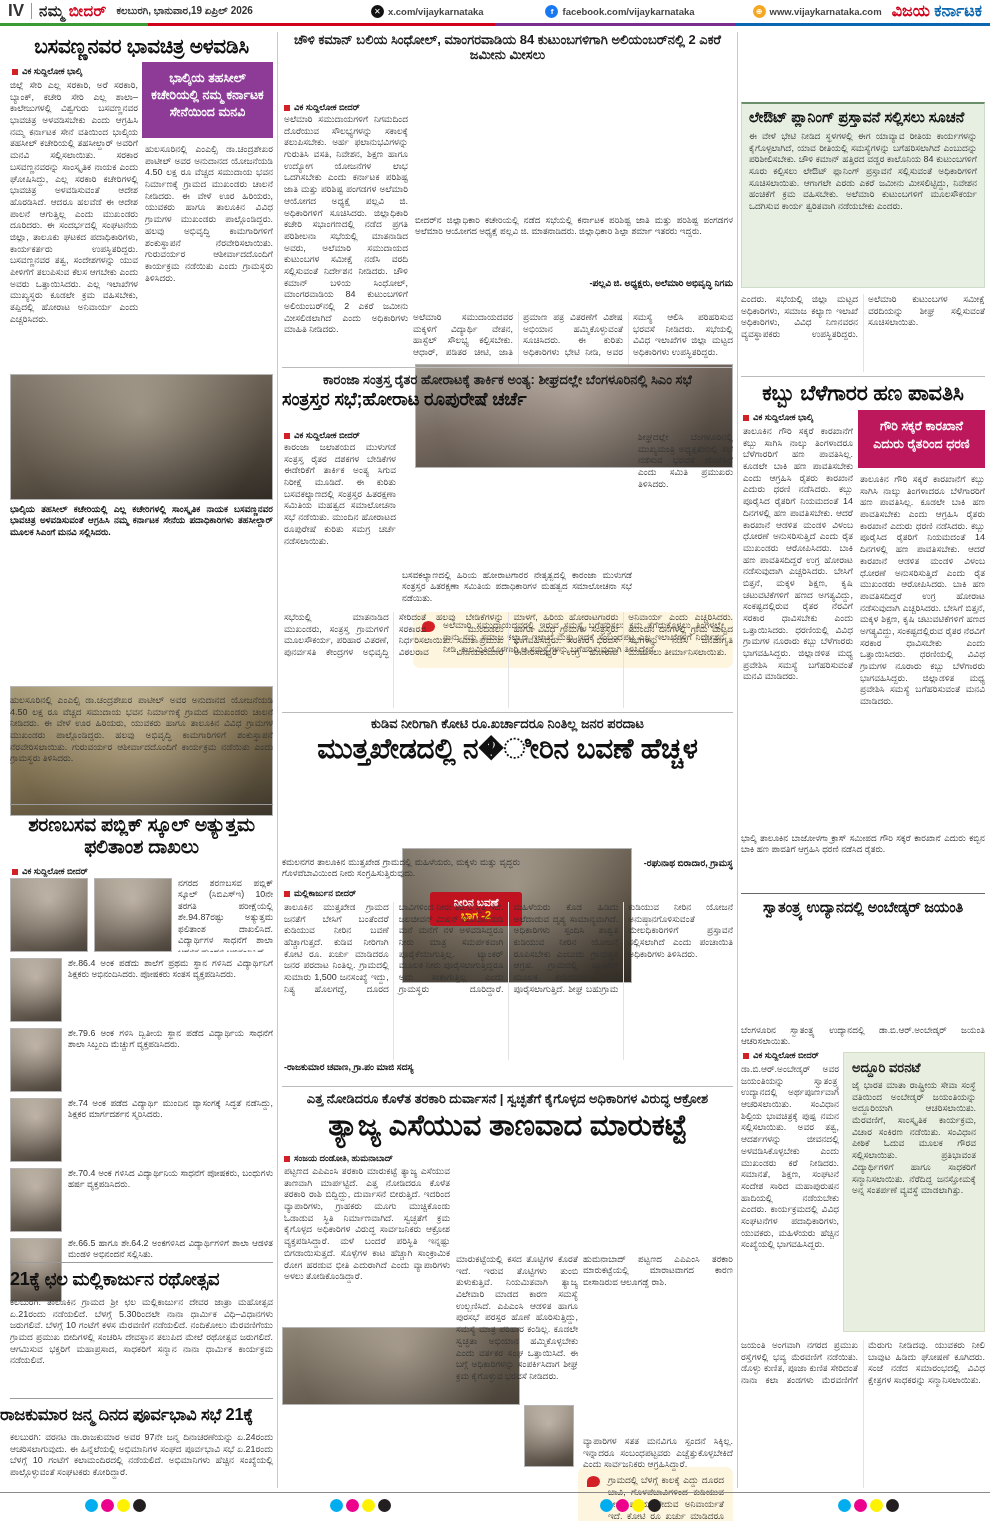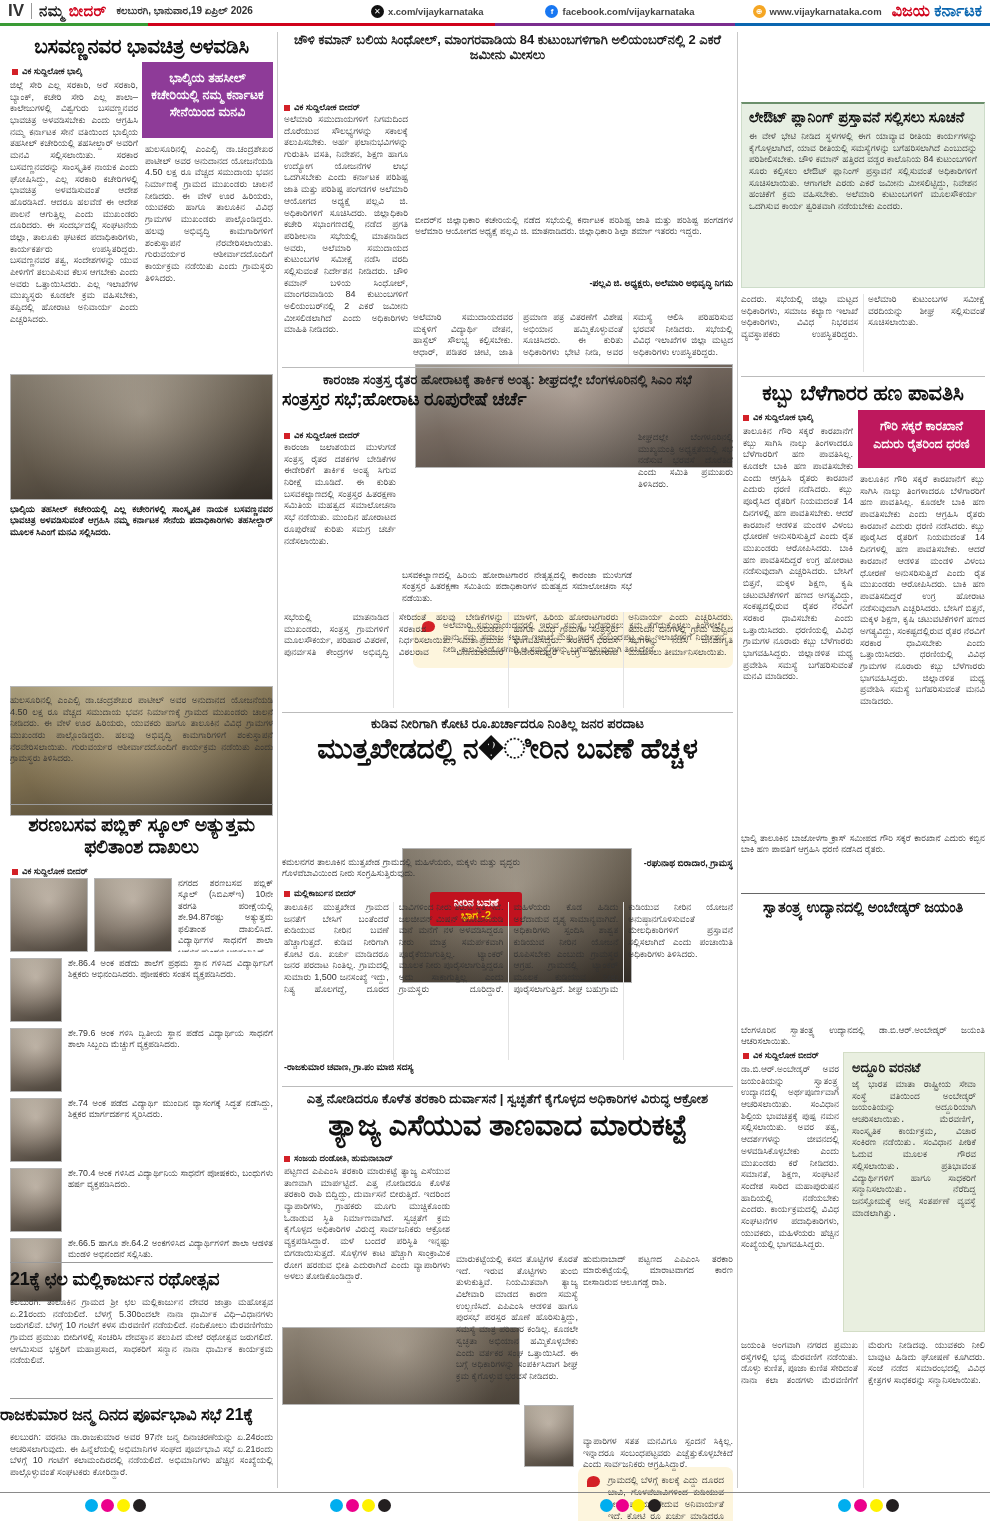--- a/index.html
+++ b/index.html
@@ -219,21 +219,21 @@
 
   <div class="abs body" style="left:456px; top:1254px; width:122px; height:234px;">ಮಾರುಕಟ್ಟೆಯಲ್ಲಿ ಕಸದ ತೊಟ್ಟಿಗಳ ಕೊರತೆ ಇದೆ. ಇರುವ ತೊಟ್ಟಿಗಳು ತುಂಬಿ ತುಳುಕುತ್ತಿವೆ. ನಿಯಮಿತವಾಗಿ ತ್ಯಾಜ್ಯ ವಿಲೇವಾರಿ ಮಾಡದ ಕಾರಣ ಸಮಸ್ಯೆ ಉಲ್ಬಣಿಸಿದೆ. ಎಪಿಎಂಸಿ ಆಡಳಿತ ಹಾಗೂ ಪುರಸಭೆ ಪರಸ್ಪರ ಹೊಣೆ ಹೊರಿಸುತ್ತಿದ್ದು, ಸಮಸ್ಯೆ ಮಾತ್ರ ಪರಿಹಾರ ಕಂಡಿಲ್ಲ. ಕೂಡಲೇ ಸ್ವಚ್ಛತಾ ಅಭಿಯಾನ ಹಮ್ಮಿಕೊಳ್ಳಬೇಕು ಎಂದು ವರ್ತಕರ ಸಂಘ ಒತ್ತಾಯಿಸಿದೆ. ಈ ಬಗ್ಗೆ ಅಧಿಕಾರಿಗಳನ್ನು ಸಂಪರ್ಕಿಸಿದಾಗ ಶೀಘ್ರ ಕ್ರಮ ಕೈಗೊಳ್ಳುವ ಭರವಸೆ ನೀಡಿದರು.</div>
   <div class="abs caption capreg" style="left:583px; top:1254px; width:150px; height:42px; font-weight:normal;">ಹುಮನಾಬಾದ್ ಪಟ್ಟಣದ ಎಪಿಎಂಸಿ ತರಕಾರಿ ಮಾರುಕಟ್ಟೆಯಲ್ಲಿ ಮಾರಾಟವಾಗದ ಕಾರಣ ಬೀಸಾಡಿರುವ ಆಲೂಗಡ್ಡೆ ರಾಶಿ.</div>
 
   <div class="abs body" style="left:583px; top:1436px; width:150px; height:52px;">ವ್ಯಾಪಾರಿಗಳ ಸತತ ಮನವಿಗೂ ಸ್ಪಂದನೆ ಸಿಕ್ಕಿಲ್ಲ. ಇನ್ನಾದರೂ ಸಂಬಂಧಪಟ್ಟವರು ಎಚ್ಚೆತ್ತುಕೊಳ್ಳಬೇಕಿದೆ ಎಂದು ಸಾರ್ವಜನಿಕರು ಆಗ್ರಹಿಸಿದ್ದಾರೆ.</div>
 
   <div class="abs greenbox" style="left:741px; top:102px; width:244px; height:186px;">
     <h3>ಲೇಔಟ್ ಪ್ಲಾನಿಂಗ್ ಪ್ರಸ್ತಾವನೆ ಸಲ್ಲಿಸಲು ಸೂಚನೆ</h3>
     <div class="body" style="height:148px;">ಈ ವೇಳೆ ಭೇಟಿ ನೀಡಿದ ಸ್ಥಳಗಳಲ್ಲಿ ಈಗ ಯಾವ್ಯಾವ ರೀತಿಯ ಕಾರ್ಯಗಳನ್ನು ಕೈಗೊಳ್ಳಲಾಗಿದೆ, ಯಾವ ರೀತಿಯಲ್ಲಿ ಸಮಸ್ಯೆಗಳನ್ನು ಬಗೆಹರಿಸಲಾಗಿದೆ ಎಂಬುದನ್ನು ಪರಿಶೀಲಿಸಬೇಕು. ಚೌಳಿ ಕಮಾನ್ ಹತ್ತಿರದ ವಡ್ಡರ ಕಾಲೊನಿಯ 84 ಕುಟುಂಬಗಳಿಗೆ ಸೂರು ಕಲ್ಪಿಸಲು ಲೇಔಟ್ ಪ್ಲಾನಿಂಗ್ ಪ್ರಸ್ತಾವನೆ ಸಲ್ಲಿಸುವಂತೆ ಅಧಿಕಾರಿಗಳಿಗೆ ಸೂಚಿಸಲಾಯಿತು. ಆಗಾಗಲೇ ಎರಡು ಎಕರೆ ಜಮೀನು ಮೀಸಲಿಟ್ಟಿದ್ದು, ನಿವೇಶನ ಹಂಚಿಕೆಗೆ ಕ್ರಮ ವಹಿಸಬೇಕು. ಅಲೆಮಾರಿ ಕುಟುಂಬಗಳಿಗೆ ಮೂಲಸೌಕರ್ಯ ಒದಗಿಸುವ ಕಾರ್ಯ ತ್ವರಿತವಾಗಿ ನಡೆಯಬೇಕು ಎಂದರು.</div>
   </div>
-  <div class="abs body c2" style="left:741px; top:294px; width:244px; height:78px;">ಎಂದರು. ಸಭೆಯಲ್ಲಿ ಜಿಲ್ಲಾ ಮಟ್ಟದ ಅಧಿಕಾರಿಗಳು, ಸಮಾಜ ಕಲ್ಯಾಣ ಇಲಾಖೆ ಅಧಿಕಾರಿಗಳು, ವಿವಿಧ ನಿಭರವಸ ವ್ಯವಸ್ಥಾಪಕರು ಉಪಸ್ಥಿತರಿದ್ದರು. ಅಲೆಮಾರಿ ಕುಟುಂಬಗಳ ಸಮೀಕ್ಷೆ ವರದಿಯನ್ನು ಶೀಘ್ರ ಸಲ್ಲಿಸುವಂತೆ ಸೂಚಿಸಲಾಯಿತು.</div>
+  <div class="abs body c2" style="left:741px; top:294px; width:244px; height:78px;">ಎಂದರು. ಸಭೆಯಲ್ಲಿ ಜಿಲ್ಲಾ ಮಟ್ಟದ ಅಧಿಕಾರಿಗಳು, ಸಮಾಜ ಕಲ್ಯಾಣ ಇಲಾಖೆ ಅಧಿಕಾರಿಗಳು, ವಿವಿಧ ನಿಣನವರನ ವ್ಯವಸ್ಥಾಪಕರು ಉಪಸ್ಥಿತರಿದ್ದರು. ಅಲೆಮಾರಿ ಕುಟುಂಬಗಳ ಸಮೀಕ್ಷೆ ವರದಿಯನ್ನು ಶೀಘ್ರ ಸಲ್ಲಿಸುವಂತೆ ಸೂಚಿಸಲಾಯಿತು.</div>
 
   <div class="hrule" style="left:741px; top:376px; width:244px; background:#bbb;"></div>
   <div class="abs hl" style="left:741px; top:382px; width:244px; font-size:21px; text-align:center;">ಕಬ್ಬು ಬೆಳೆಗಾರರ ಹಣ ಪಾವತಿಸಿ</div>
   <div class="abs byline" style="left:743px; top:412px; width:115px;">
       <span class="bysq"></span>
       <span>ವಿಕ ಸುದ್ದಿಲೋಕ ಭಾಲ್ಕಿ</span>
     </div>
   <div class="abs hl-blue" style="left:858px; top:410px; width:127px; height:58px;">ಗೌರಿ ಸಕ್ಕರೆ ಕಾರಖಾನೆ ಎದುರು ರೈತರಿಂದ ಧರಣಿ</div>
   <div class="abs body" style="left:743px; top:426px; width:110px; height:298px;">ತಾಲೂಕಿನ ಗೌರಿ ಸಕ್ಕರೆ ಕಾರಖಾನೆಗೆ ಕಬ್ಬು ಸಾಗಿಸಿ ನಾಲ್ಕು ತಿಂಗಳಾದರೂ ಬೆಳೆಗಾರರಿಗೆ ಹಣ ಪಾವತಿಸಿಲ್ಲ. ಕೂಡಲೇ ಬಾಕಿ ಹಣ ಪಾವತಿಸಬೇಕು ಎಂದು ಆಗ್ರಹಿಸಿ ರೈತರು ಕಾರಖಾನೆ ಎದುರು ಧರಣಿ ನಡೆಸಿದರು. ಕಬ್ಬು ಪೂರೈಸಿದ ರೈತರಿಗೆ ನಿಯಮದಂತೆ 14 ದಿನಗಳಲ್ಲಿ ಹಣ ಪಾವತಿಸಬೇಕು. ಆದರೆ ಕಾರಖಾನೆ ಆಡಳಿತ ಮಂಡಳಿ ವಿಳಂಬ ಧೋರಣೆ ಅನುಸರಿಸುತ್ತಿದೆ ಎಂದು ರೈತ ಮುಖಂಡರು ಆರೋಪಿಸಿದರು. ಬಾಕಿ ಹಣ ಪಾವತಿಸದಿದ್ದರೆ ಉಗ್ರ ಹೋರಾಟ ನಡೆಸುವುದಾಗಿ ಎಚ್ಚರಿಸಿದರು. ಬೇಸಿಗೆ ಬಿತ್ತನೆ, ಮಕ್ಕಳ ಶಿಕ್ಷಣ, ಕೃಷಿ ಚಟುವಟಿಕೆಗಳಿಗೆ ಹಣದ ಅಗತ್ಯವಿದ್ದು, ಸಂಕಷ್ಟದಲ್ಲಿರುವ ರೈತರ ನೆರವಿಗೆ ಸರಕಾರ ಧಾವಿಸಬೇಕು ಎಂದು ಒತ್ತಾಯಿಸಿದರು. ಧರಣಿಯಲ್ಲಿ ವಿವಿಧ ಗ್ರಾಮಗಳ ನೂರಾರು ಕಬ್ಬು ಬೆಳೆಗಾರರು ಭಾಗವಹಿಸಿದ್ದರು. ಜಿಲ್ಲಾಡಳಿತ ಮಧ್ಯ ಪ್ರವೇಶಿಸಿ ಸಮಸ್ಯೆ ಬಗೆಹರಿಸುವಂತೆ ಮನವಿ ಮಾಡಿದರು.</div>
   <div class="abs body" style="left:860px; top:474px; width:125px; height:250px;">ತಾಲೂಕಿನ ಗೌರಿ ಸಕ್ಕರೆ ಕಾರಖಾನೆಗೆ ಕಬ್ಬು ಸಾಗಿಸಿ ನಾಲ್ಕು ತಿಂಗಳಾದರೂ ಬೆಳೆಗಾರರಿಗೆ ಹಣ ಪಾವತಿಸಿಲ್ಲ. ಕೂಡಲೇ ಬಾಕಿ ಹಣ ಪಾವತಿಸಬೇಕು ಎಂದು ಆಗ್ರಹಿಸಿ ರೈತರು ಕಾರಖಾನೆ ಎದುರು ಧರಣಿ ನಡೆಸಿದರು. ಕಬ್ಬು ಪೂರೈಸಿದ ರೈತರಿಗೆ ನಿಯಮದಂತೆ 14 ದಿನಗಳಲ್ಲಿ ಹಣ ಪಾವತಿಸಬೇಕು. ಆದರೆ ಕಾರಖಾನೆ ಆಡಳಿತ ಮಂಡಳಿ ವಿಳಂಬ ಧೋರಣೆ ಅನುಸರಿಸುತ್ತಿದೆ ಎಂದು ರೈತ ಮುಖಂಡರು ಆರೋಪಿಸಿದರು. ಬಾಕಿ ಹಣ ಪಾವತಿಸದಿದ್ದರೆ ಉಗ್ರ ಹೋರಾಟ ನಡೆಸುವುದಾಗಿ ಎಚ್ಚರಿಸಿದರು. ಬೇಸಿಗೆ ಬಿತ್ತನೆ, ಮಕ್ಕಳ ಶಿಕ್ಷಣ, ಕೃಷಿ ಚಟುವಟಿಕೆಗಳಿಗೆ ಹಣದ ಅಗತ್ಯವಿದ್ದು, ಸಂಕಷ್ಟದಲ್ಲಿರುವ ರೈತರ ನೆರವಿಗೆ ಸರಕಾರ ಧಾವಿಸಬೇಕು ಎಂದು ಒತ್ತಾಯಿಸಿದರು. ಧರಣಿಯಲ್ಲಿ ವಿವಿಧ ಗ್ರಾಮಗಳ ನೂರಾರು ಕಬ್ಬು ಬೆಳೆಗಾರರು ಭಾಗವಹಿಸಿದ್ದರು. ಜಿಲ್ಲಾಡಳಿತ ಮಧ್ಯ ಪ್ರವೇಶಿಸಿ ಸಮಸ್ಯೆ ಬಗೆಹರಿಸುವಂತೆ ಮನವಿ ಮಾಡಿದರು.</div>
@@ -244,21 +244,21 @@
   <div class="abs hl" style="left:741px; top:900px; width:244px; font-size:14.5px; text-align:center;">ಸ್ವಾತಂತ್ರ್ಯ ಉದ್ಯಾನದಲ್ಲಿ ಅಂಬೇಡ್ಕರ್ ಜಯಂತಿ</div>
 
   <div class="abs caption capreg" style="left:741px; top:1025px; width:244px; height:22px; font-weight:normal;">ಬೆಂಗಳೂರಿನ ಸ್ವಾತಂತ್ರ್ಯ ಉದ್ಯಾನದಲ್ಲಿ ಡಾ.ಬಿ.ಆರ್.ಅಂಬೇಡ್ಕರ್ ಜಯಂತಿ ಆಚರಿಸಲಾಯಿತು.</div>
   <div class="abs byline" style="left:743px; top:1050px; width:100px;">
       <span class="bysq"></span>
       <span>ವಿಕ ಸುದ್ದಿಲೋಕ ಬೀದರ್</span>
     </div>
   <div class="abs body" style="left:741px; top:1064px; width:98px; height:268px;">ಡಾ.ಬಿ.ಆರ್.ಅಂಬೇಡ್ಕರ್ ಅವರ ಜಯಂತಿಯನ್ನು ಸ್ವಾತಂತ್ರ್ಯ ಉದ್ಯಾನದಲ್ಲಿ ಅರ್ಥಪೂರ್ಣವಾಗಿ ಆಚರಿಸಲಾಯಿತು. ಸಂವಿಧಾನ ಶಿಲ್ಪಿಯ ಭಾವಚಿತ್ರಕ್ಕೆ ಪುಷ್ಪ ನಮನ ಸಲ್ಲಿಸಲಾಯಿತು. ಅವರ ತತ್ವ, ಆದರ್ಶಗಳನ್ನು ಜೀವನದಲ್ಲಿ ಅಳವಡಿಸಿಕೊಳ್ಳಬೇಕು ಎಂದು ಮುಖಂಡರು ಕರೆ ನೀಡಿದರು. ಸಮಾನತೆ, ಶಿಕ್ಷಣ, ಸಂಘಟನೆ ಸಂದೇಶ ಸಾರಿದ ಮಹಾಪುರುಷನ ಹಾದಿಯಲ್ಲಿ ನಡೆಯಬೇಕು ಎಂದರು. ಕಾರ್ಯಕ್ರಮದಲ್ಲಿ ವಿವಿಧ ಸಂಘಟನೆಗಳ ಪದಾಧಿಕಾರಿಗಳು, ಯುವಕರು, ಮಹಿಳೆಯರು ಹೆಚ್ಚಿನ ಸಂಖ್ಯೆಯಲ್ಲಿ ಭಾಗವಹಿಸಿದ್ದರು.</div>
   <div class="abs subbox" style="left:843px; top:1052px; width:142px; height:280px;">
     <h4>ಅದ್ದೂರಿ ವರನಟೆ</h4>
-    <div class="body" style="height:240px;font-family:Liberation Mono, monospace;">ಜೈ ಭಾರತ ಮಾತಾ ರಾಷ್ಟ್ರೀಯ ಸೇವಾ ಸಂಸ್ಥೆ ವತಿಯಿಂದ ಅಂಬೇಡ್ಕರ್ ಜಯಂತಿಯನ್ನು ಅದ್ದೂರಿಯಾಗಿ ಆಚರಿಸಲಾಯಿತು. ಮೆರವಣಿಗೆ, ಸಾಂಸ್ಕೃತಿಕ ಕಾರ್ಯಕ್ರಮ, ವಿಚಾರ ಸಂಕಿರಣ ನಡೆಯಿತು. ಸಂವಿಧಾನ ಪೀಠಿಕೆ ಓದುವ ಮೂಲಕ ಗೌರವ ಸಲ್ಲಿಸಲಾಯಿತು. ಪ್ರತಿಭಾವಂತ ವಿದ್ಯಾರ್ಥಿಗಳಿಗೆ ಹಾಗೂ ಸಾಧಕರಿಗೆ ಸನ್ಮಾನಿಸಲಾಯಿತು. ನೆರೆದಿದ್ದ ಜನಸ್ತೋಮಕ್ಕೆ ಅನ್ನ ಸಂತರ್ಪಣೆ ವ್ಯವಸ್ಥೆ ಮಾಡಲಾಗಿತ್ತು.</div>
+    <div class="body" style="height:240px;">ಜೈ ಭಾರತ ಮಾತಾ ರಾಷ್ಟ್ರೀಯ ಸೇವಾ ಸಂಸ್ಥೆ ವತಿಯಿಂದ ಅಂಬೇಡ್ಕರ್ ಜಯಂತಿಯನ್ನು ಅದ್ದೂರಿಯಾಗಿ ಆಚರಿಸಲಾಯಿತು. ಮೆರವಣಿಗೆ, ಸಾಂಸ್ಕೃತಿಕ ಕಾರ್ಯಕ್ರಮ, ವಿಚಾರ ಸಂಕಿರಣ ನಡೆಯಿತು. ಸಂವಿಧಾನ ಪೀಠಿಕೆ ಓದುವ ಮೂಲಕ ಗೌರವ ಸಲ್ಲಿಸಲಾಯಿತು. ಪ್ರತಿಭಾವಂತ ವಿದ್ಯಾರ್ಥಿಗಳಿಗೆ ಹಾಗೂ ಸಾಧಕರಿಗೆ ಸನ್ಮಾನಿಸಲಾಯಿತು. ನೆರೆದಿದ್ದ ಜನಸ್ತೋಮಕ್ಕೆ ಅನ್ನ ಸಂತರ್ಪಣೆ ವ್ಯವಸ್ಥೆ ಮಾಡಲಾಗಿತ್ತು.</div>
   </div>
   <div class="abs body c2" style="left:741px; top:1340px; width:244px; height:148px;">ಜಯಂತಿ ಅಂಗವಾಗಿ ನಗರದ ಪ್ರಮುಖ ರಸ್ತೆಗಳಲ್ಲಿ ಭವ್ಯ ಮೆರವಣಿಗೆ ನಡೆಯಿತು. ಡೊಳ್ಳು ಕುಣಿತ, ಪೂಜಾ ಕುಣಿತ ಸೇರಿದಂತೆ ನಾನಾ ಕಲಾ ತಂಡಗಳು ಮೆರವಣಿಗೆಗೆ ಮೆರುಗು ನೀಡಿದವು. ಯುವಕರು ನೀಲಿ ಬಾವುಟ ಹಿಡಿದು ಘೋಷಣೆ ಕೂಗಿದರು. ಸಂಜೆ ನಡೆದ ಸಮಾರಂಭದಲ್ಲಿ ವಿವಿಧ ಕ್ಷೇತ್ರಗಳ ಸಾಧಕರನ್ನು ಸನ್ಮಾನಿಸಲಾಯಿತು.</div>
 
   <div class="hrule" style="left:0; top:1492px; width:990px; background:#8a8a8a;"></div>
   <div class="dots" style="left:85px; top:1499px;">
     <span class="dot" style="background:#00aeef;"></span>
     <span class="dot" style="background:#ec008c;"></span>
     <span class="dot" style="background:#fff200;"></span>
     <span class="dot" style="background:#231f20;"></span>
   </div>

